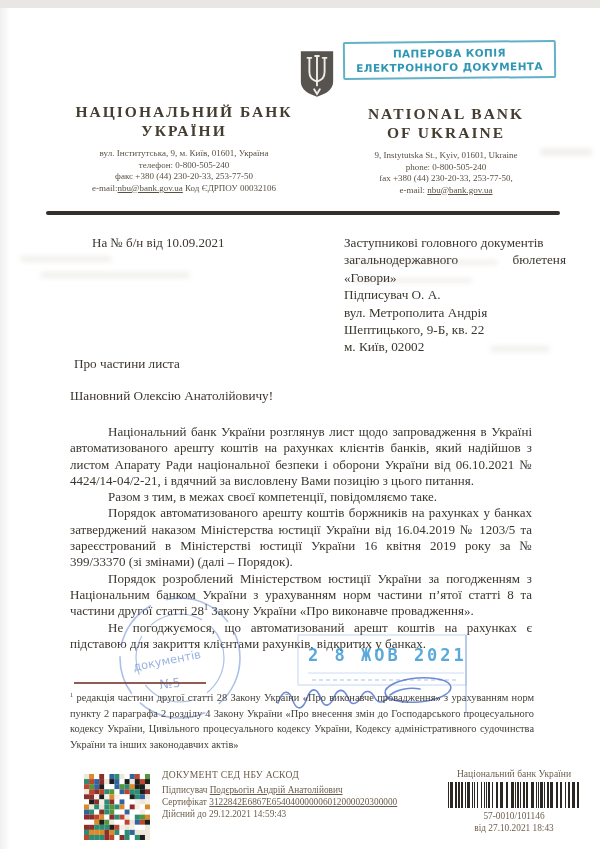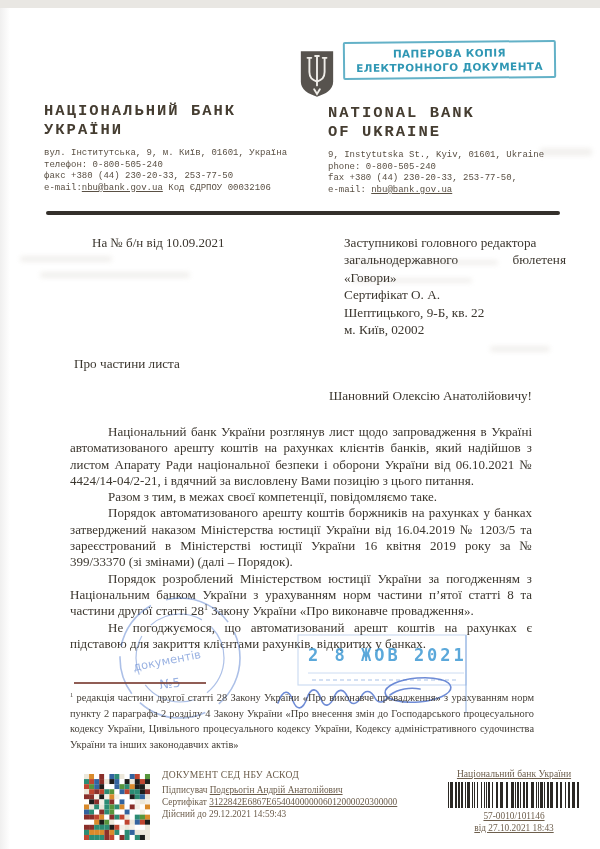--- a/index.html
+++ b/index.html
@@ -18,49 +18,49 @@
   
   .paper-stamp {
     left:343px; top:33px; width:205px; padding:4px 2px 3px 2px;
     border:2.5px solid rgba(47,151,180,.75); border-radius:2px;
     text-align:center; transform:rotate(-.6deg);
     font-family:"DejaVu Sans", sans-serif; font-weight:bold;
     font-size:10.5px; line-height:13.5px; color:#2f97b4; letter-spacing:.4px;
   }
 
   
-  .hdr { text-align:left;font-family:Liberation Mono, monospace; }
+  .hdr { text-align:center; }
   .hdr .name { font-weight:bold; font-size:15.5px; letter-spacing:2px; line-height:19px; color:#453d31; }
   .hdr .contact { margin-top:8px; font-size:9px; line-height:11.5px; color:#5a5044; }
   .u { text-decoration:underline; }
   .hdr-ua { left:44px; top:94px; width:280px; }
   .hdr-en { left:328px; top:96px; width:236px; }
   .divider { left:46px; top:203px; width:514px; height:4px; background:#34302b; border-radius:2px; }
 
   .ref-line { left:92px; top:227px; font-size:13px; }
   .recipient { left:344px; top:226px; width:222px; font-size:13.2px; line-height:17.4px; }
   .recipient .spread { text-align:justify; text-align-last:justify; }
 
   .subject { left:74px; top:348px; font-size:13.2px; }
-  .salutation { left:70px; top:380px; width:462px; text-align:right; font-size:13.2px; }
+  .salutation { left:70px; top:380px; width:462px; text-align:left; font-size:13.2px; }
 
   .body-text { left:70px; top:416px; width:462px; font-size:13px; line-height:16.3px; text-align:justify; }
   .body-text p { margin:0; text-indent:38px; }
   sup.s { font-size:62%; vertical-align:super; line-height:0; }
 
   .fn-rule { left:74px; top:674px; width:132px; height:2px; background:#7d4137; opacity:.85; }
   .footnote { left:70px; top:682px; width:464px; font-size:10.4px; line-height:15.6px; text-align:justify; color:#46413a; }
 
   
   .sig-line { left:162px; color:#6b5c4a; font-size:9.3px; white-space:nowrap; }
   .sig-sys { top:761px; font-size:9.6px; letter-spacing:.3px; }
   .sig-signer { top:777px; }
   .sig-cert { top:789px; }
   .sig-valid { top:801px; }
-  .reg { left:436px; width:156px; text-align:center; color:#6d5e4c; font-size:9.3px;text-decoration:underline; }
+  .reg { left:436px; width:156px; text-align:center; color:#6d5e4c; font-size:9.3px; }
   .reg-org { top:760px; font-size:9.6px; }
   .reg-num { top:803px; }
   .reg-date { top:815px; }
 
   svg { display:block; }
   .overlay { pointer-events:none; }
 
   
   .art { position:absolute; background:#c2bcb2; opacity:.22; filter:blur(2.5px); border-radius:3px; }
 </style>
@@ -122,24 +122,25 @@
         <span class="u">nbu@bank.gov.ua</span>
       </div>
     </div>
   </div>
 
   <div class="abs divider"></div>
 
   <div class="abs ref-line">На № б/н від 10.09.2021</div>
 
   <div class="abs recipient">
-    <div>Заступникові головного редактора</div>
+    <div>Заступникові головного документів</div>
     <div class="spread">загальнодержавного бюлетеня</div>
     <div>«Говори»</div>
-    <div>Сертифікат О. А.</div>
+    <div>Підписувач О. А.</div>
+    <div>вул. Метрополита Андрія</div>
     <div>Шептицького, 9-Б, кв. 22</div>
     <div>м. Київ, 02002</div>
   </div>
 
   <div class="abs subject">Про частини листа</div>
   <div class="abs salutation">Шановний Олексію Анатолійовичу!</div>
 
   <div class="abs body-text">
     <p>Національний банк України розглянув лист щодо запровадження в Україні автоматизованого арешту коштів на рахунках клієнтів банків, який надійшов з листом Апарату Ради національної безпеки і оборони України від 06.10.2021 № 4424/14-04/2-21, і вдячний за висловлену Вами позицію з цього питання.</p>
     <p>Разом з тим, в межах своєї компетенції, повідомляємо таке.</p>

